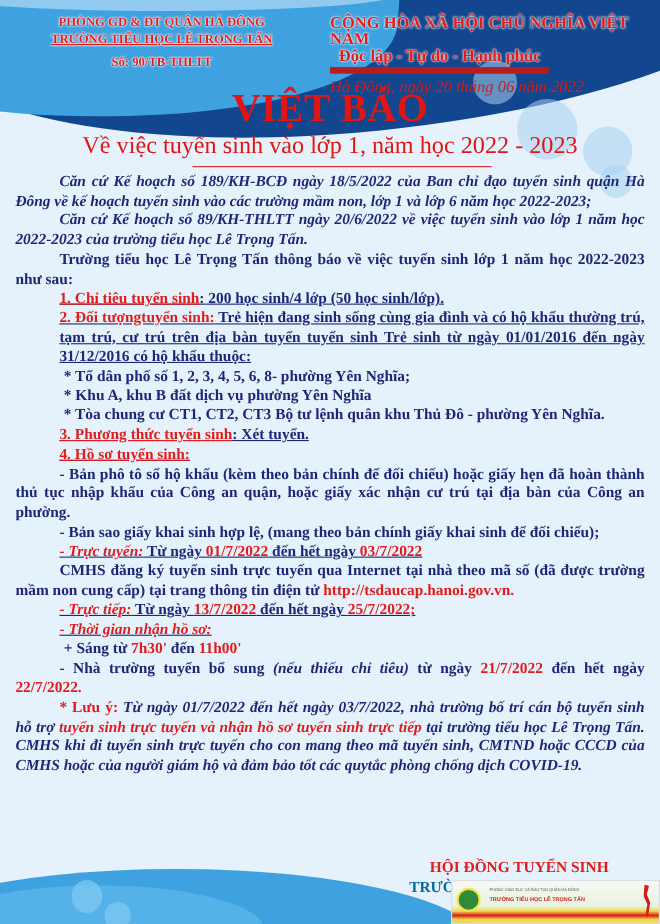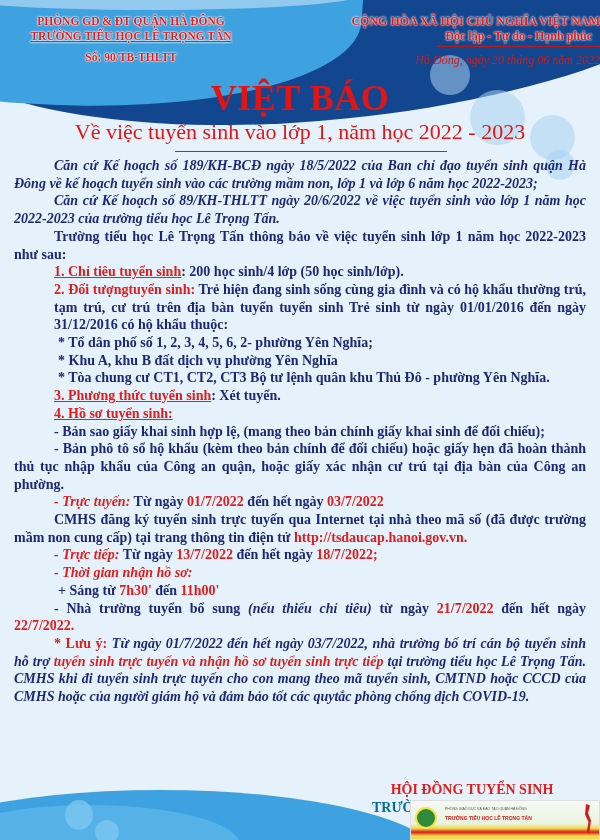--- a/index.html
+++ b/index.html
@@ -11,40 +11,40 @@
   .bg .top-light { position:absolute; left:-120px; top:-40px; width:480px; height:150px;
     background:#3fa2e0; border-radius:0 0 70% 30%; transform:rotate(4deg); }
   .bg .top-white { position:absolute; left:-60px; top:-20px; width:420px; height:30px;
     background:#b5dcf3; border-radius:50%; opacity:.7; }
   .bg .bubble { position:absolute; border-radius:50%; background:#a7d2f0; opacity:.55; }
   .bg .bottom-wave { position:absolute; left:-120px; top:790px; width:560px; height:140px;
     background:#3fa2e0; border-radius:60% 60% 0 0; }
   .bg .bottom-wave2 { position:absolute; left:-60px; top:805px; width:300px; height:80px;
     background:#5ab7ea; border-radius:50%; opacity:.8; }
   .content { position:relative; z-index:1; }
-  .hdr-left { position:absolute; left:16px; top:14px; width:230px; text-align:center;
+  .hdr-left { position:absolute; left:32px; top:14px; width:230px; text-align:center;
     color:#e01c1c; font-weight:bold; font-size:11.5px; line-height:15px;
     text-shadow:0 0 2px #fff, 0 0 2px #fff, 0 0 1px #fff; }
   .hdr-left .u { text-decoration:underline; }
   .hdr-left .num { margin-top:6px; display:block; }
-  .hdr-right { position:absolute; left:300px; top:14px; width:300px; text-align:right;
-    color:#e01c1c; font-weight:bold; font-size:12px; line-height:15px;
+  .hdr-right { position:absolute; left:300px; top:14px; width:300px; text-align:left;
+    color:#e01c1c; font-weight:bold; font-size:15px; line-height:15px;
     text-shadow:0 0 2px #fff, 0 0 2px #fff; }
-  .hdr-right .motto { display:inline-block; border-bottom:1px solid #b91c1c; padding:0 8px 2px;margin-left:25px; }
+  .hdr-right .motto { display:inline-block; border-bottom:6px solid #b91c1c; padding:0 8px 2px; }
   .hdr-right .date { display:block; margin-top:6px; font-style:italic; font-weight:normal; color:#d21c1c; text-shadow:none;}
   .title { position:absolute; left:0; right:0; top:78px; text-align:center;
     color:#e21515; font-weight:bold; font-size:36px; line-height:40px; letter-spacing:0.5px; }
   .subtitle { position:absolute; left:0; right:0; top:118px; text-align:center;
     color:#e21515; font-weight:normal; font-size:22px; line-height:28px; }
   .sub-line { position:absolute; left:175px; top:151px; width:272px; height:1px; background:#d21c1c; }
   .body { position:absolute; left:14px; top:157px; width:572px; color:#1d2778;
     font-size:14px; line-height:17.7px; font-weight:bold; }
   .body p { margin:0; }
   .ind { text-indent:40px; }
-  .ind2 { padding-left:40px; }
+  .ind2 { padding-left:40px;text-decoration:underline; }
   .ind3 { padding-left:44px; }
   .i { font-style:italic; }
   .red { color:#e01c1c; }
   .u { text-decoration:underline; }
   .just { text-align:justify; }
   .sign { position:absolute; left:372px; top:782px; width:200px; text-align:center;
     color:#e01c1c; font-weight:bold; font-size:14px; }
   .sign2 { position:absolute; left:372px; top:800px; color:#0369a1; font-weight:bold; font-size:14px; }
   .banner { position:absolute; left:410px; top:800px; width:188px; height:38px;
     background:linear-gradient(#f6f9f3 0%, #e9f3e0 60%, #f1d94c 72%, #d81c1c 82%, #f1d94c 92%); border:1px solid #ddd; }
@@ -93,33 +93,33 @@
   <div class="sub-line"></div>
 
   <div class="body">
     <p class="ind i just">Căn cứ Kế hoạch số 189/KH-BCĐ ngày 18/5/2022 của Ban chỉ đạo tuyển sinh quận Hà Đông về kế hoạch tuyển sinh vào các trường mầm non, lớp 1 và lớp 6 năm học 2022-2023;</p>
     <p class="ind i just">Căn cứ Kế hoạch số 89/KH-THLTT ngày 20/6/2022 về việc tuyển sinh vào lớp 1 năm học 2022-2023 của trường tiểu học Lê Trọng Tấn.</p>
     <p class="ind just" style="font-weight:normal;font-weight:bold">Trường tiểu học Lê Trọng Tấn thông báo về việc tuyển sinh lớp 1 năm học 2022-2023 như sau:</p>
 
     <p class="ind2"><span class="red u">1. Chỉ tiêu tuyển sinh</span><span>: 200 học sinh/4 lớp (50 học sinh/lớp).</span></p>
 
     <p class="ind2 just"><span class="red">2. Đối tượngtuyển sinh:</span><span> Trẻ hiện đang sinh sống cùng gia đình và có hộ khẩu thường trú, tạm trú, cư trú trên địa bàn tuyển tuyển sinh Trẻ sinh từ ngày 01/01/2016 đến ngày 31/12/2016 có hộ khẩu thuộc:</span></p>
-    <p class="ind3">* Tổ dân phố số 1, 2, 3, 4, 5, 6, 2- phường Yên Nghĩa;</p>
+    <p class="ind3">* Tổ dân phố số 1, 2, 3, 4, 5, 6, 8- phường Yên Nghĩa;</p>
     <p class="ind3">* Khu A, khu B đất dịch vụ phường Yên Nghĩa</p>
     <p class="ind3">* Tòa chung cư CT1, CT2, CT3 Bộ tư lệnh quân khu Thủ Đô - phường Yên Nghĩa.</p>
 
     <p class="ind2"><span class="red u">3. Phương thức tuyển sinh</span><span>: Xét tuyển.</span></p>
 
     <p class="ind2"><span class="red u">4. Hồ sơ tuyển sinh:</span></p>
+    <p class="ind just">- Bản phô tô sổ hộ khẩu (kèm theo bản chính để đối chiếu) hoặc giấy hẹn đã hoàn thành thủ tục nhập khẩu của Công an quận, hoặc giấy xác nhận cư trú tại địa bàn của Công an phường.</p>
     <p class="ind">- Bản sao giấy khai sinh hợp lệ, (mang theo bản chính giấy khai sinh để đối chiếu);</p>
-    <p class="ind just">- Bản phô tô sổ hộ khẩu (kèm theo bản chính để đối chiếu) hoặc giấy hẹn đã hoàn thành thủ tục nhập khẩu của Công an quận, hoặc giấy xác nhận cư trú tại địa bàn của Công an phường.</p>
 
     <p class="ind2"><span class="red i">- Trực tuyến:</span><span> Từ ngày </span><span class="red">01/7/2022</span><span> đến hết ngày </span><span class="red">03/7/2022</span></p>
     <p class="ind just"><span>CMHS đăng ký tuyển sinh trực tuyến qua Internet tại nhà theo mã số (đã được trường mầm non cung cấp) tại trang thông tin điện tử </span><span class="red">http://tsdaucap.hanoi.gov.vn.</span></p>
-    <p class="ind2"><span class="red i">- Trực tiếp:</span><span> Từ ngày </span><span class="red">13/7/2022</span><span> đến hết ngày </span><span class="red">18/7/2022;</span></p>
+    <p class="ind2"><span class="red i">- Trực tiếp:</span><span> Từ ngày </span><span class="red">13/7/2022</span><span> đến hết ngày </span><span class="red">25/7/2022;</span></p>
     <p class="ind2"><span class="red i">- Thời gian nhận hồ sơ:</span></p>
     <p class="ind3"><span>+ Sáng từ </span><span class="red">7h30'</span><span> đến </span><span class="red">11h00'</span></p>
     <p class="ind just"><span>- Nhà trường tuyển bổ sung </span><span class="i">(nếu thiếu chỉ tiêu)</span><span> từ ngày </span><span class="red">21/7/2022</span><span> đến hết ngày </span><span class="red">22/7/2022.</span></p>
     <p class="ind i just"><span class="red" style="font-style:normal">* Lưu ý:</span><span> Từ ngày 01/7/2022 đến hết ngày 03/7/2022, nhà trường bố trí cán bộ tuyển sinh hỗ trợ </span><span class="red">tuyển sinh trực tuyến và nhận hồ sơ tuyển sinh trực tiếp</span><span> tại trường tiểu học Lê Trọng Tấn. CMHS khi đi tuyển sinh trực tuyến cho con mang theo mã tuyển sinh, CMTND hoặc CCCD của CMHS hoặc của người giám hộ và đảm bảo tốt các quytắc phòng chống dịch COVID-19.</span></p>
   </div>
 
   <div class="sign">HỘI ĐỒNG TUYỂN SINH</div>
   <div class="sign2">TRƯỜ</div>
 
   <div class="banner">

